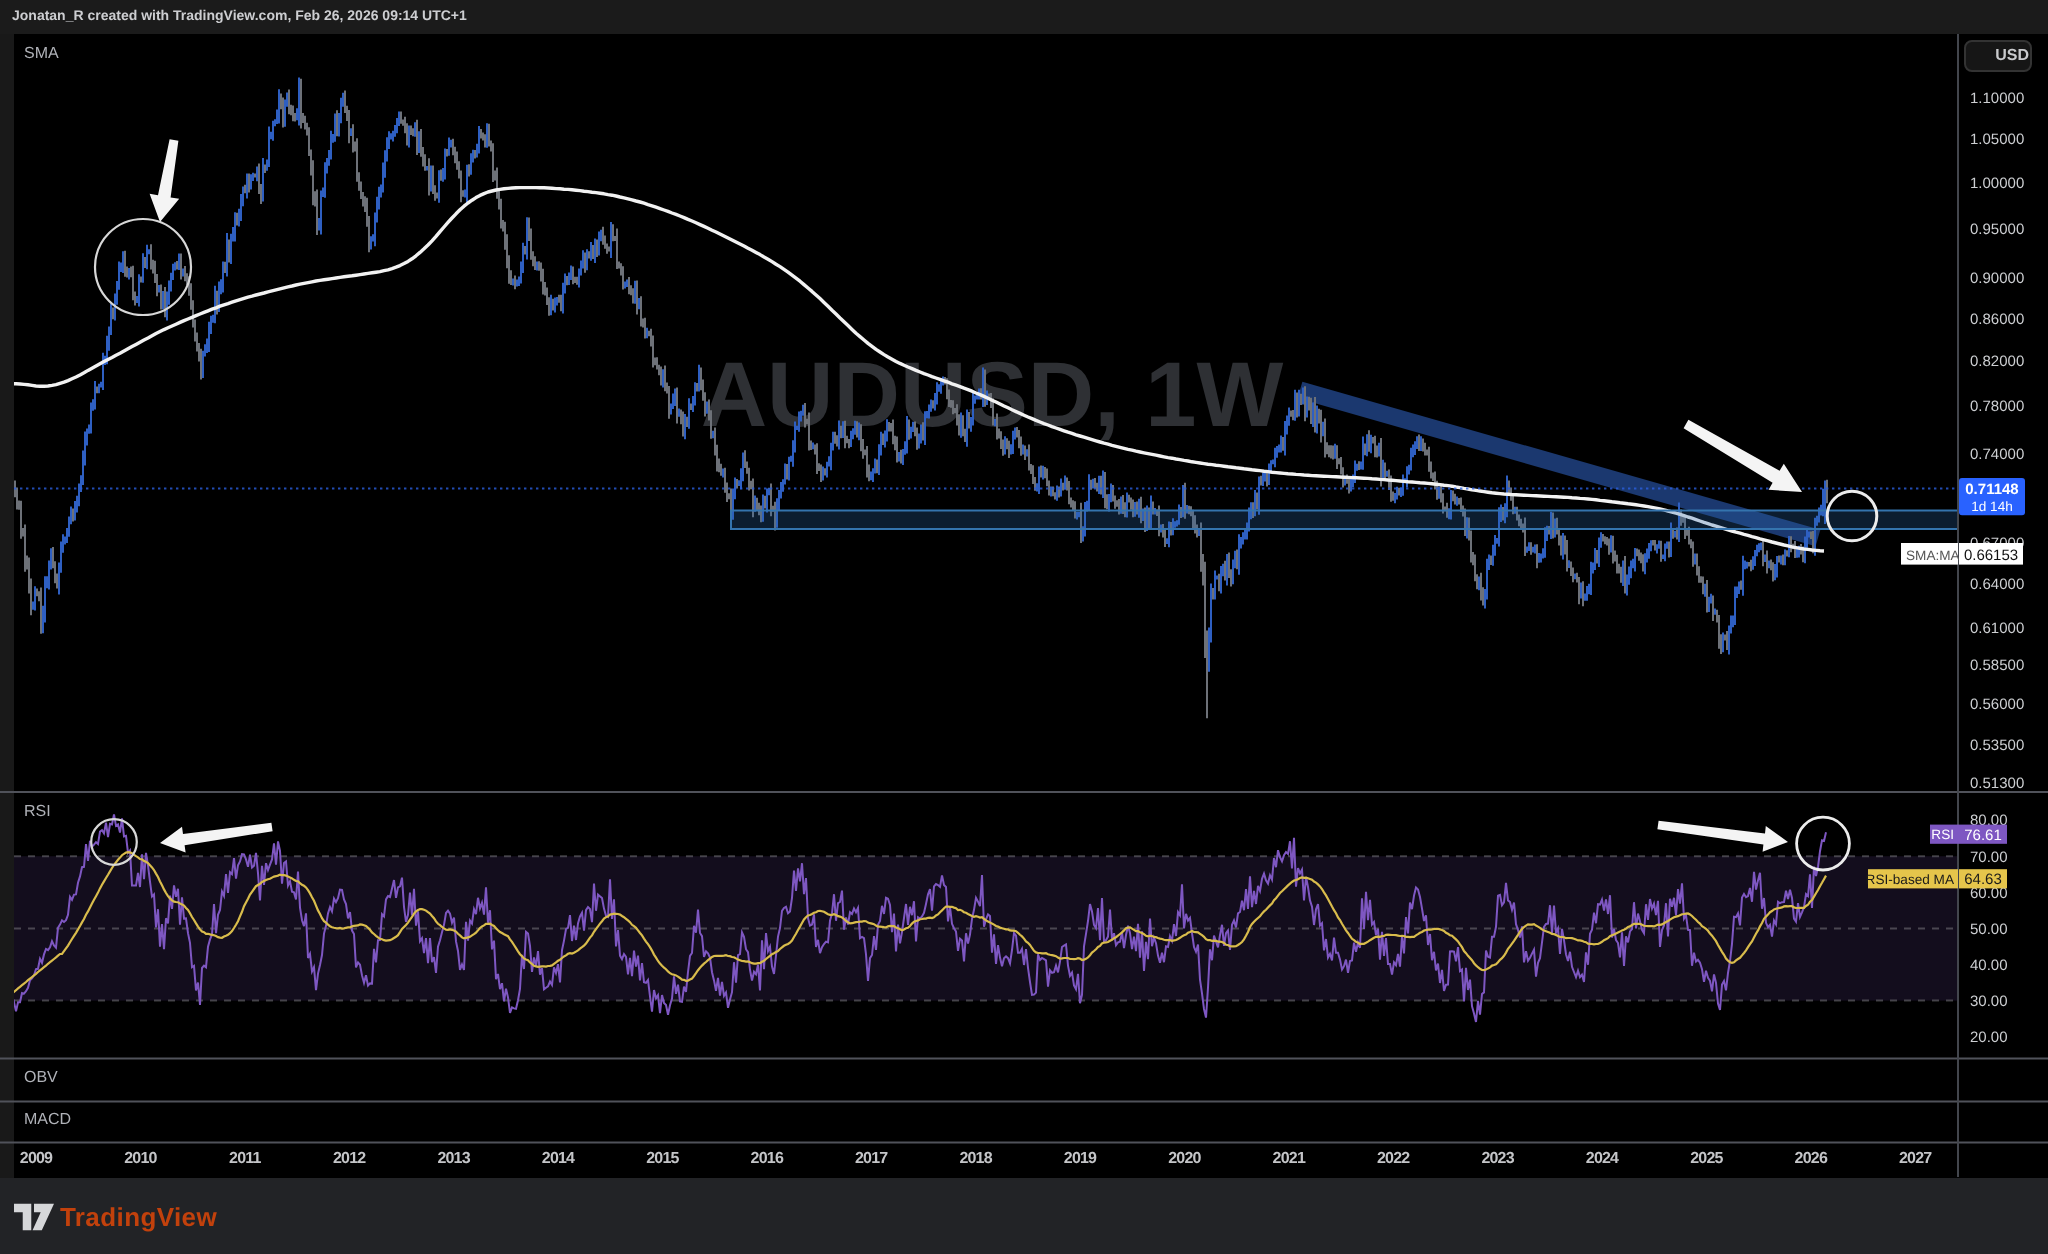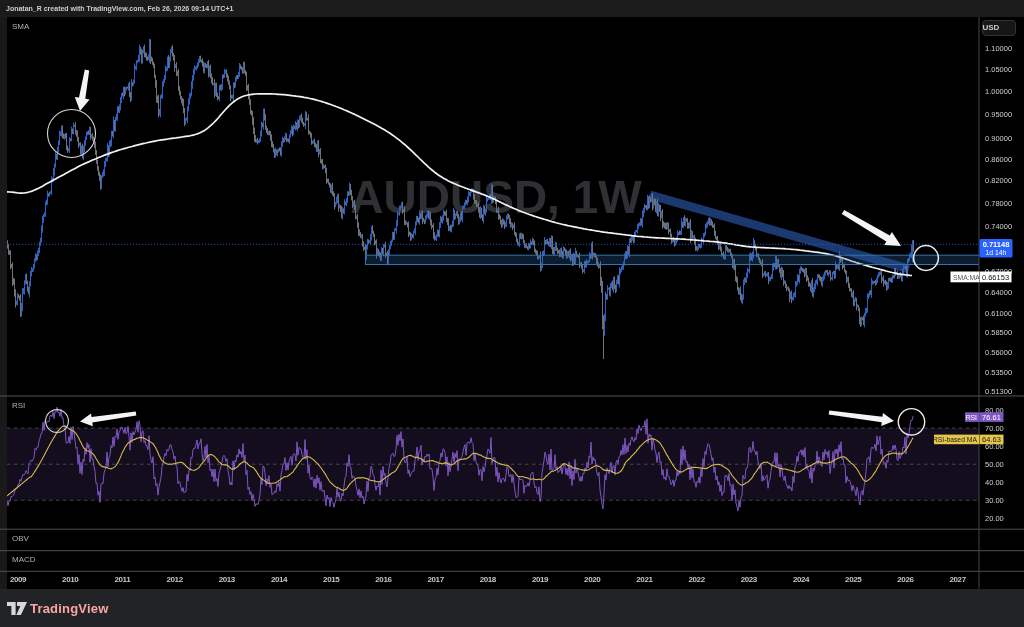--- a/index.html
+++ b/index.html
@@ -2,22 +2,22 @@
 <html><head><meta charset="utf-8"><style>
 *{margin:0;padding:0;box-sizing:border-box}
 body{width:1024px;height:627px;background:#000;overflow:hidden;position:relative;
 font-family:"Liberation Sans",sans-serif}
 .topbar{position:absolute;left:0;top:0;width:1024px;height:17px;background:#1b1b1b;
 color:#cdced1;font-size:7px;font-weight:bold;line-height:18px;padding-left:6px}
 .lgut{position:absolute;left:0;top:17px;width:7px;height:571.5px;background:#191919}
 .botbar{position:absolute;left:0;top:588.5px;width:1024px;height:38.5px;background:#222326}
 .usd{position:absolute;left:981.5px;top:20px;width:34px;height:15.6px;background:#161616;
 border:1px solid #333;border-radius:4px;color:#c9cacd;font-size:8px;font-weight:bold;
-text-align:left;line-height:14px}
-.tvtxt{position:absolute;left:30px;top:601px;color:#fca5a5;font-size:13px;font-weight:bold;letter-spacing:0.2px}
+text-align:right;line-height:14px}
+.tvtxt{position:absolute;left:30px;top:601px;color:#c2410c;font-size:13px;font-weight:bold;letter-spacing:0.2px}
 .ax{fill:#cdcfd2;font-size:7.5px;font-family:"Liberation Sans",sans-serif}
 .yr{text-anchor:middle;font-weight:bold;fill:#c4c5c8;font-size:8px;letter-spacing:-0.4px}
 .wm{fill:#2e3034;font-size:46px;font-weight:600;text-anchor:middle;font-family:"Liberation Sans",sans-serif}
 .lb{font-size:7.5px;font-family:"Liberation Sans",sans-serif}
 .lb2{font-size:6.8px;font-family:"Liberation Sans",sans-serif}
 .pl{fill:#b0b2b8;font-size:8px;font-family:"Liberation Sans",sans-serif}
 </style></head><body>
 <div class="lgut"></div>
 <svg width="1024" height="627" viewBox="0 0 1024 627" style="position:absolute;left:0;top:0">
 <defs>

